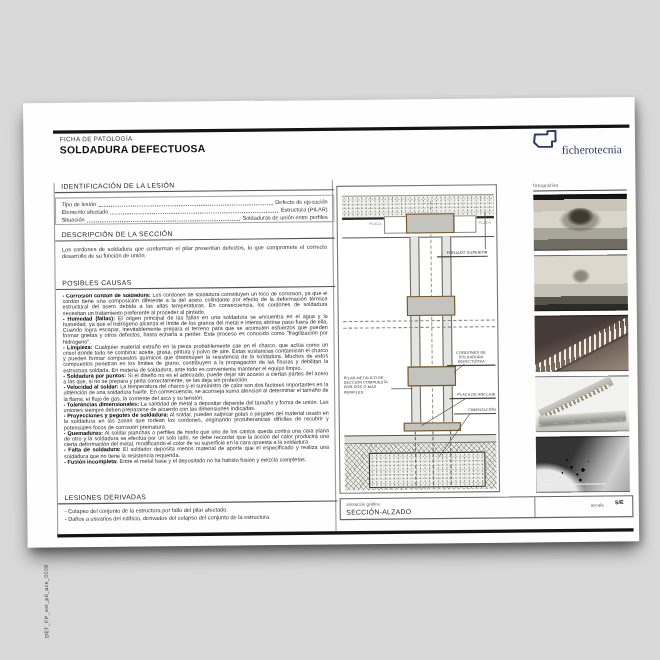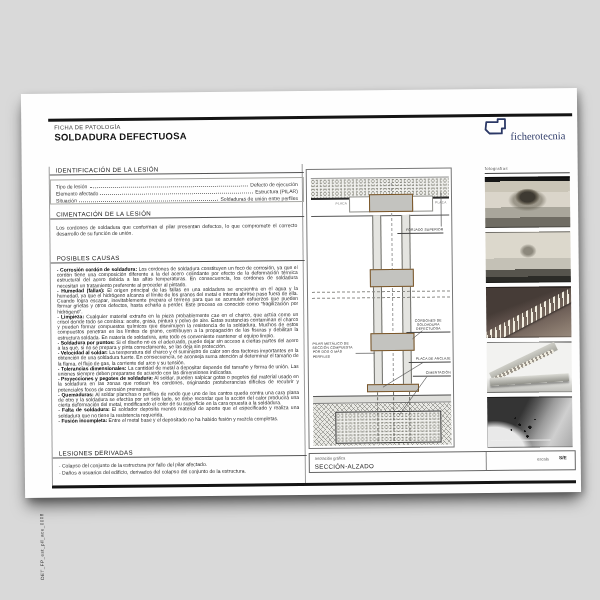--- a/index.html
+++ b/index.html
@@ -131,21 +131,21 @@
         <span class="leader"></span>
         <span>Estructura (PILAR)</span>
       </div>
       <div class="frow">
         <span>Situación</span>
         <span class="leader"></span>
         <span>Soldaduras de unión entre perfiles</span>
       </div>
     </div>
 
-    <div class="shead" style="top:44px;">CIMENTACIÓN DE LA LESIÓN</div>
+    <div class="shead" style="top:44px;">DESCRIPCIÓN DE LA SECCIÓN</div>
     <div class="srule" style="top:52px;"></div>
     <div class="para" style="left:6px;top:58px;width:241px;">Los cordones de soldadura que conforman el pilar presentan defectos, lo que compromete el correcto desarrollo de su función de unión.</div>
 
     <div class="shead" style="top:88px;">POSIBLES CAUSAS</div>
     <div class="srule" style="top:96px;"></div>
 
     <div class="causes">
       <p><b>- Corrosión cordón de soldadura:</b> <span>Los cordones de soldadura constituyen un foco de corrosión, ya que el cordón tiene una composición diferente a la del acero colindante por efecto de la deformación térmica estructural del acero debida a las altas temperaturas. En consecuencia, los cordones de soldadura necesitan un tratamiento preferente al proceder al pintado.</span></p>
       <p><b>- Humedad (fallas):</b> <span>El origen principal de las fallas en una soldadura se encuentra en el agua y la humedad, ya que el hidrógeno alcanza el límite de los granos del metal e intenta abrirse paso fuera de ella. Cuando logra escapar, inevitablemente prepara el terreno para que se acumulen esfuerzos que pueden formar grietas y otros defectos, hasta echarla a perder. Este proceso es conocido como "fragilización por hidrógeno".</span></p>
       <p><b>- Limpieza:</b> <span>Cualquier material extraño en la pieza probablemente cae en el charco, que actúa como un crisol donde todo se combina: aceite, grasa, pintura y polvo de aire. Estas sustancias contaminan el charco y pueden formar compuestos químicos que disminuyen la resistencia de la soldadura. Muchos de estos compuestos penetran en los límites de grano, contribuyen a la propagación de las fisuras y debilitan la estructura soldada. En materia de soldadura, ante todo es conveniente mantener el equipo limpio.</span></p>

